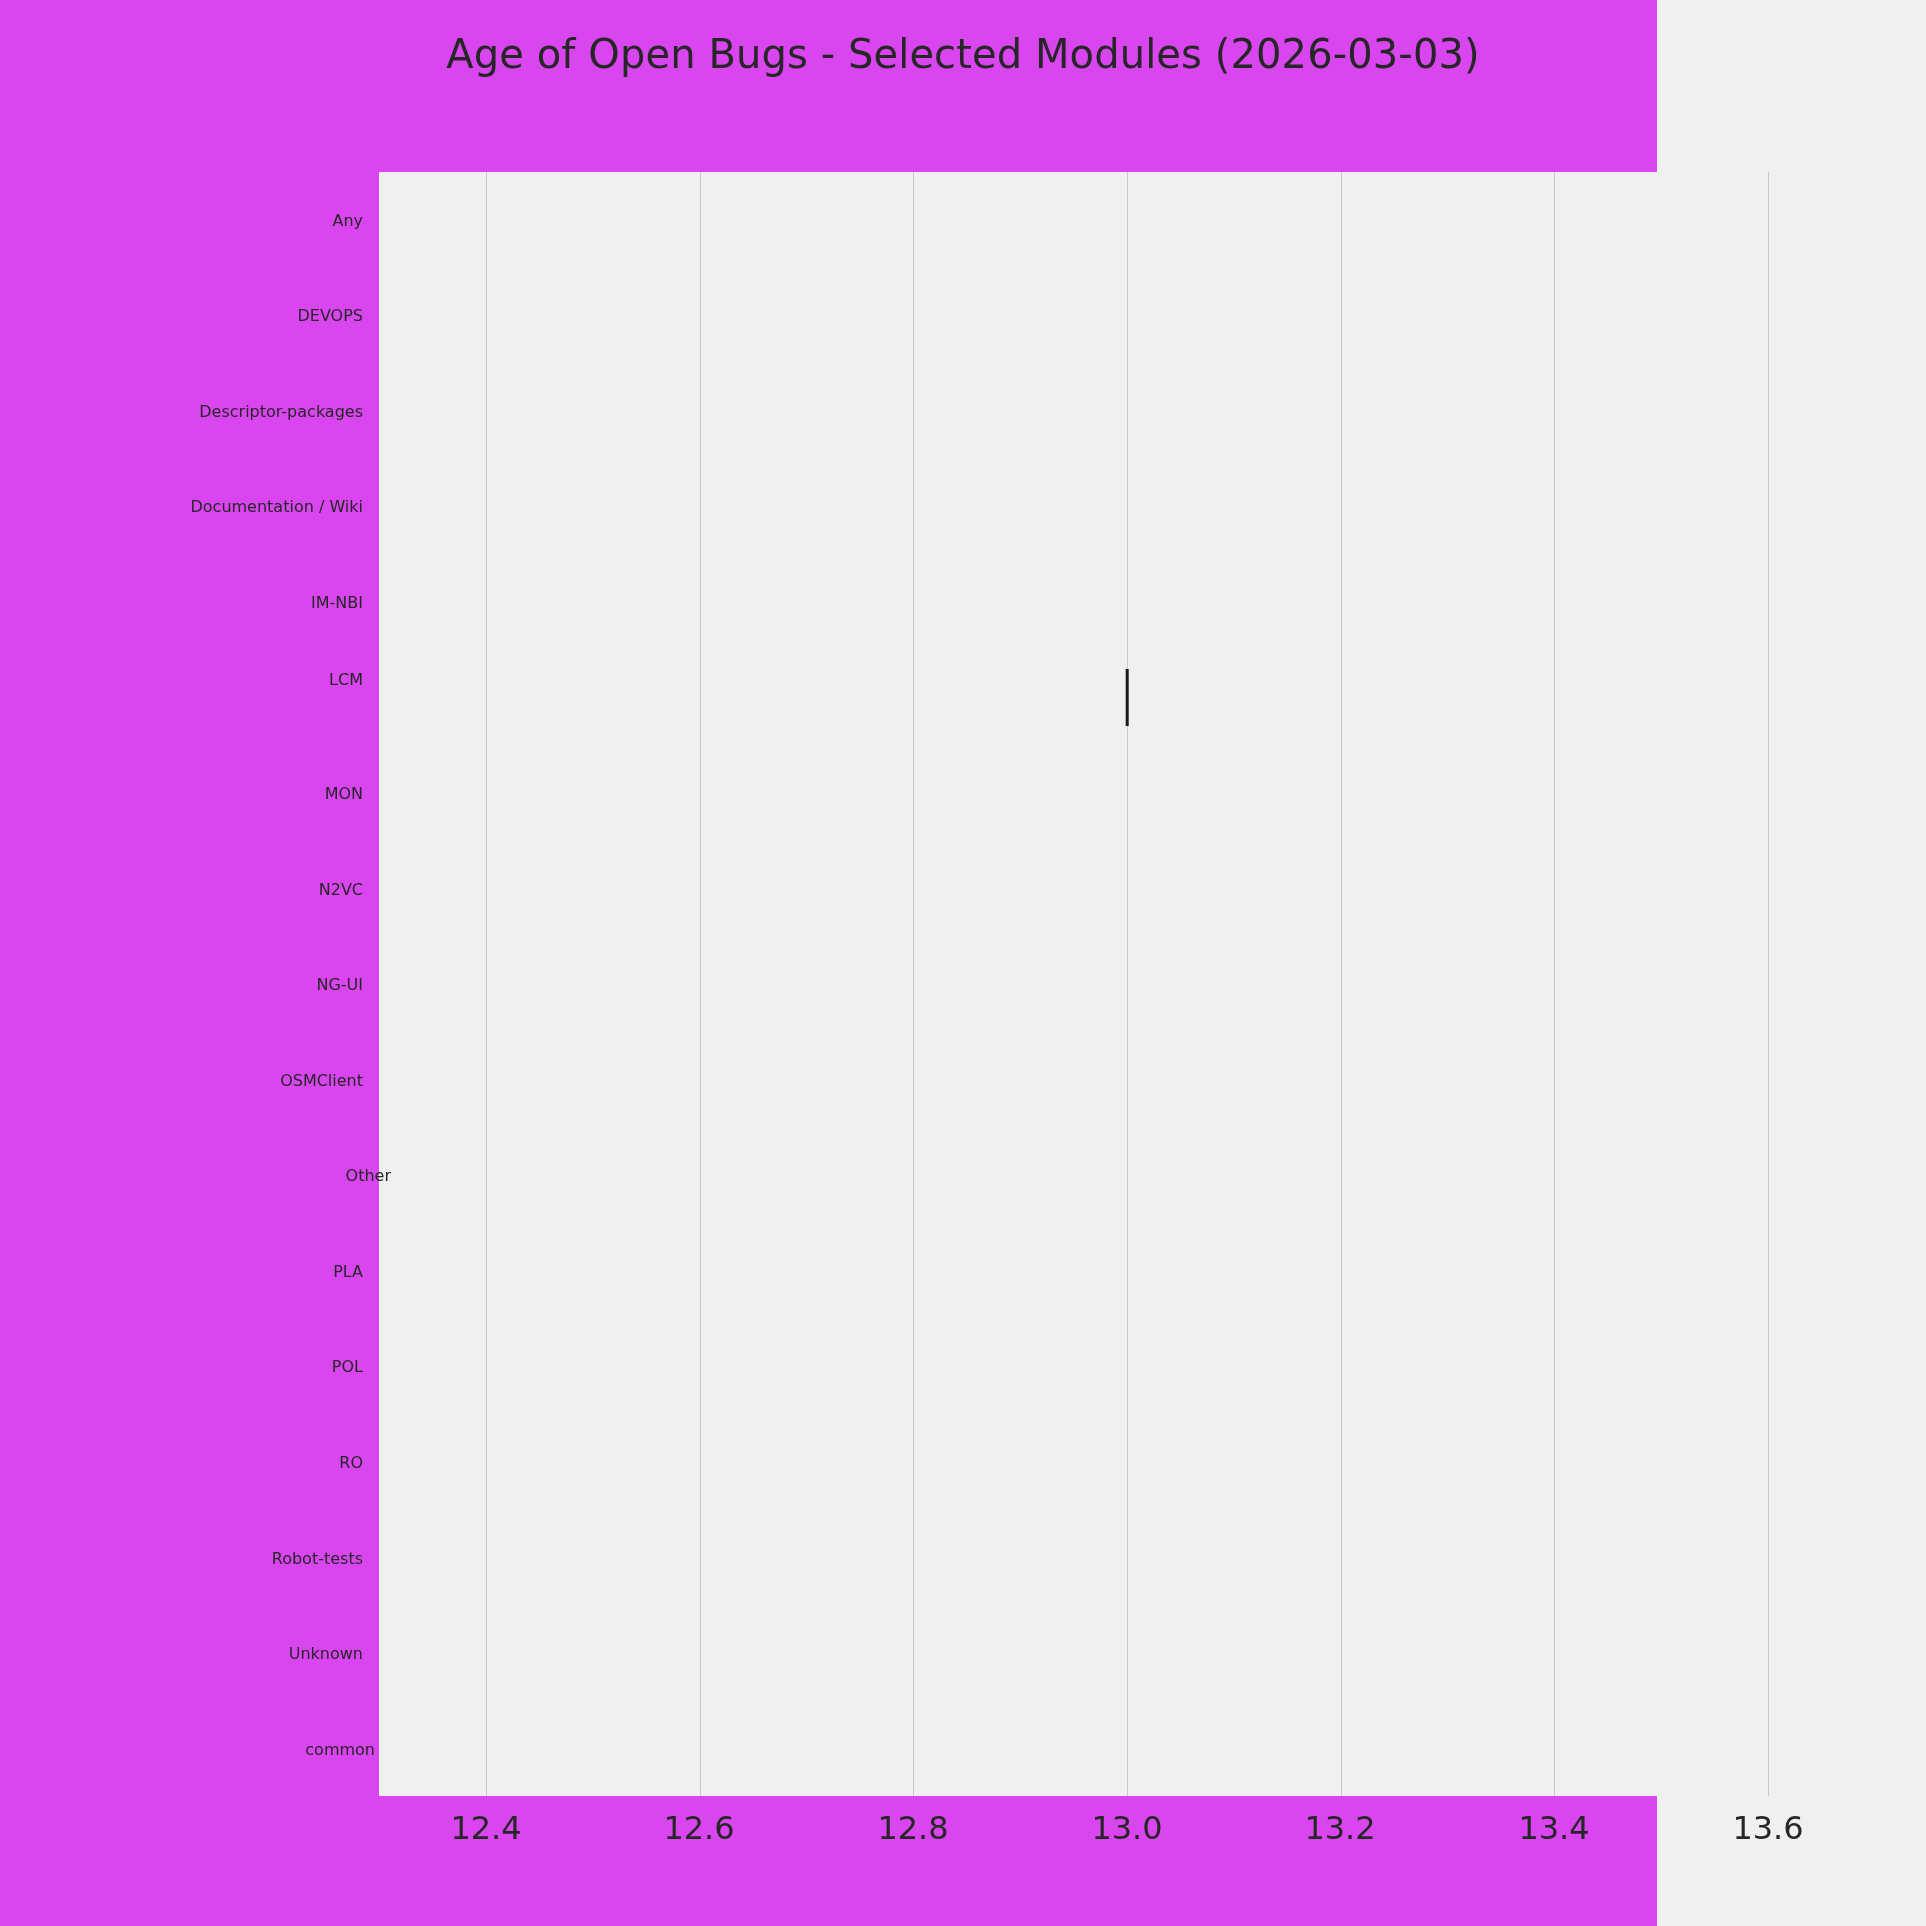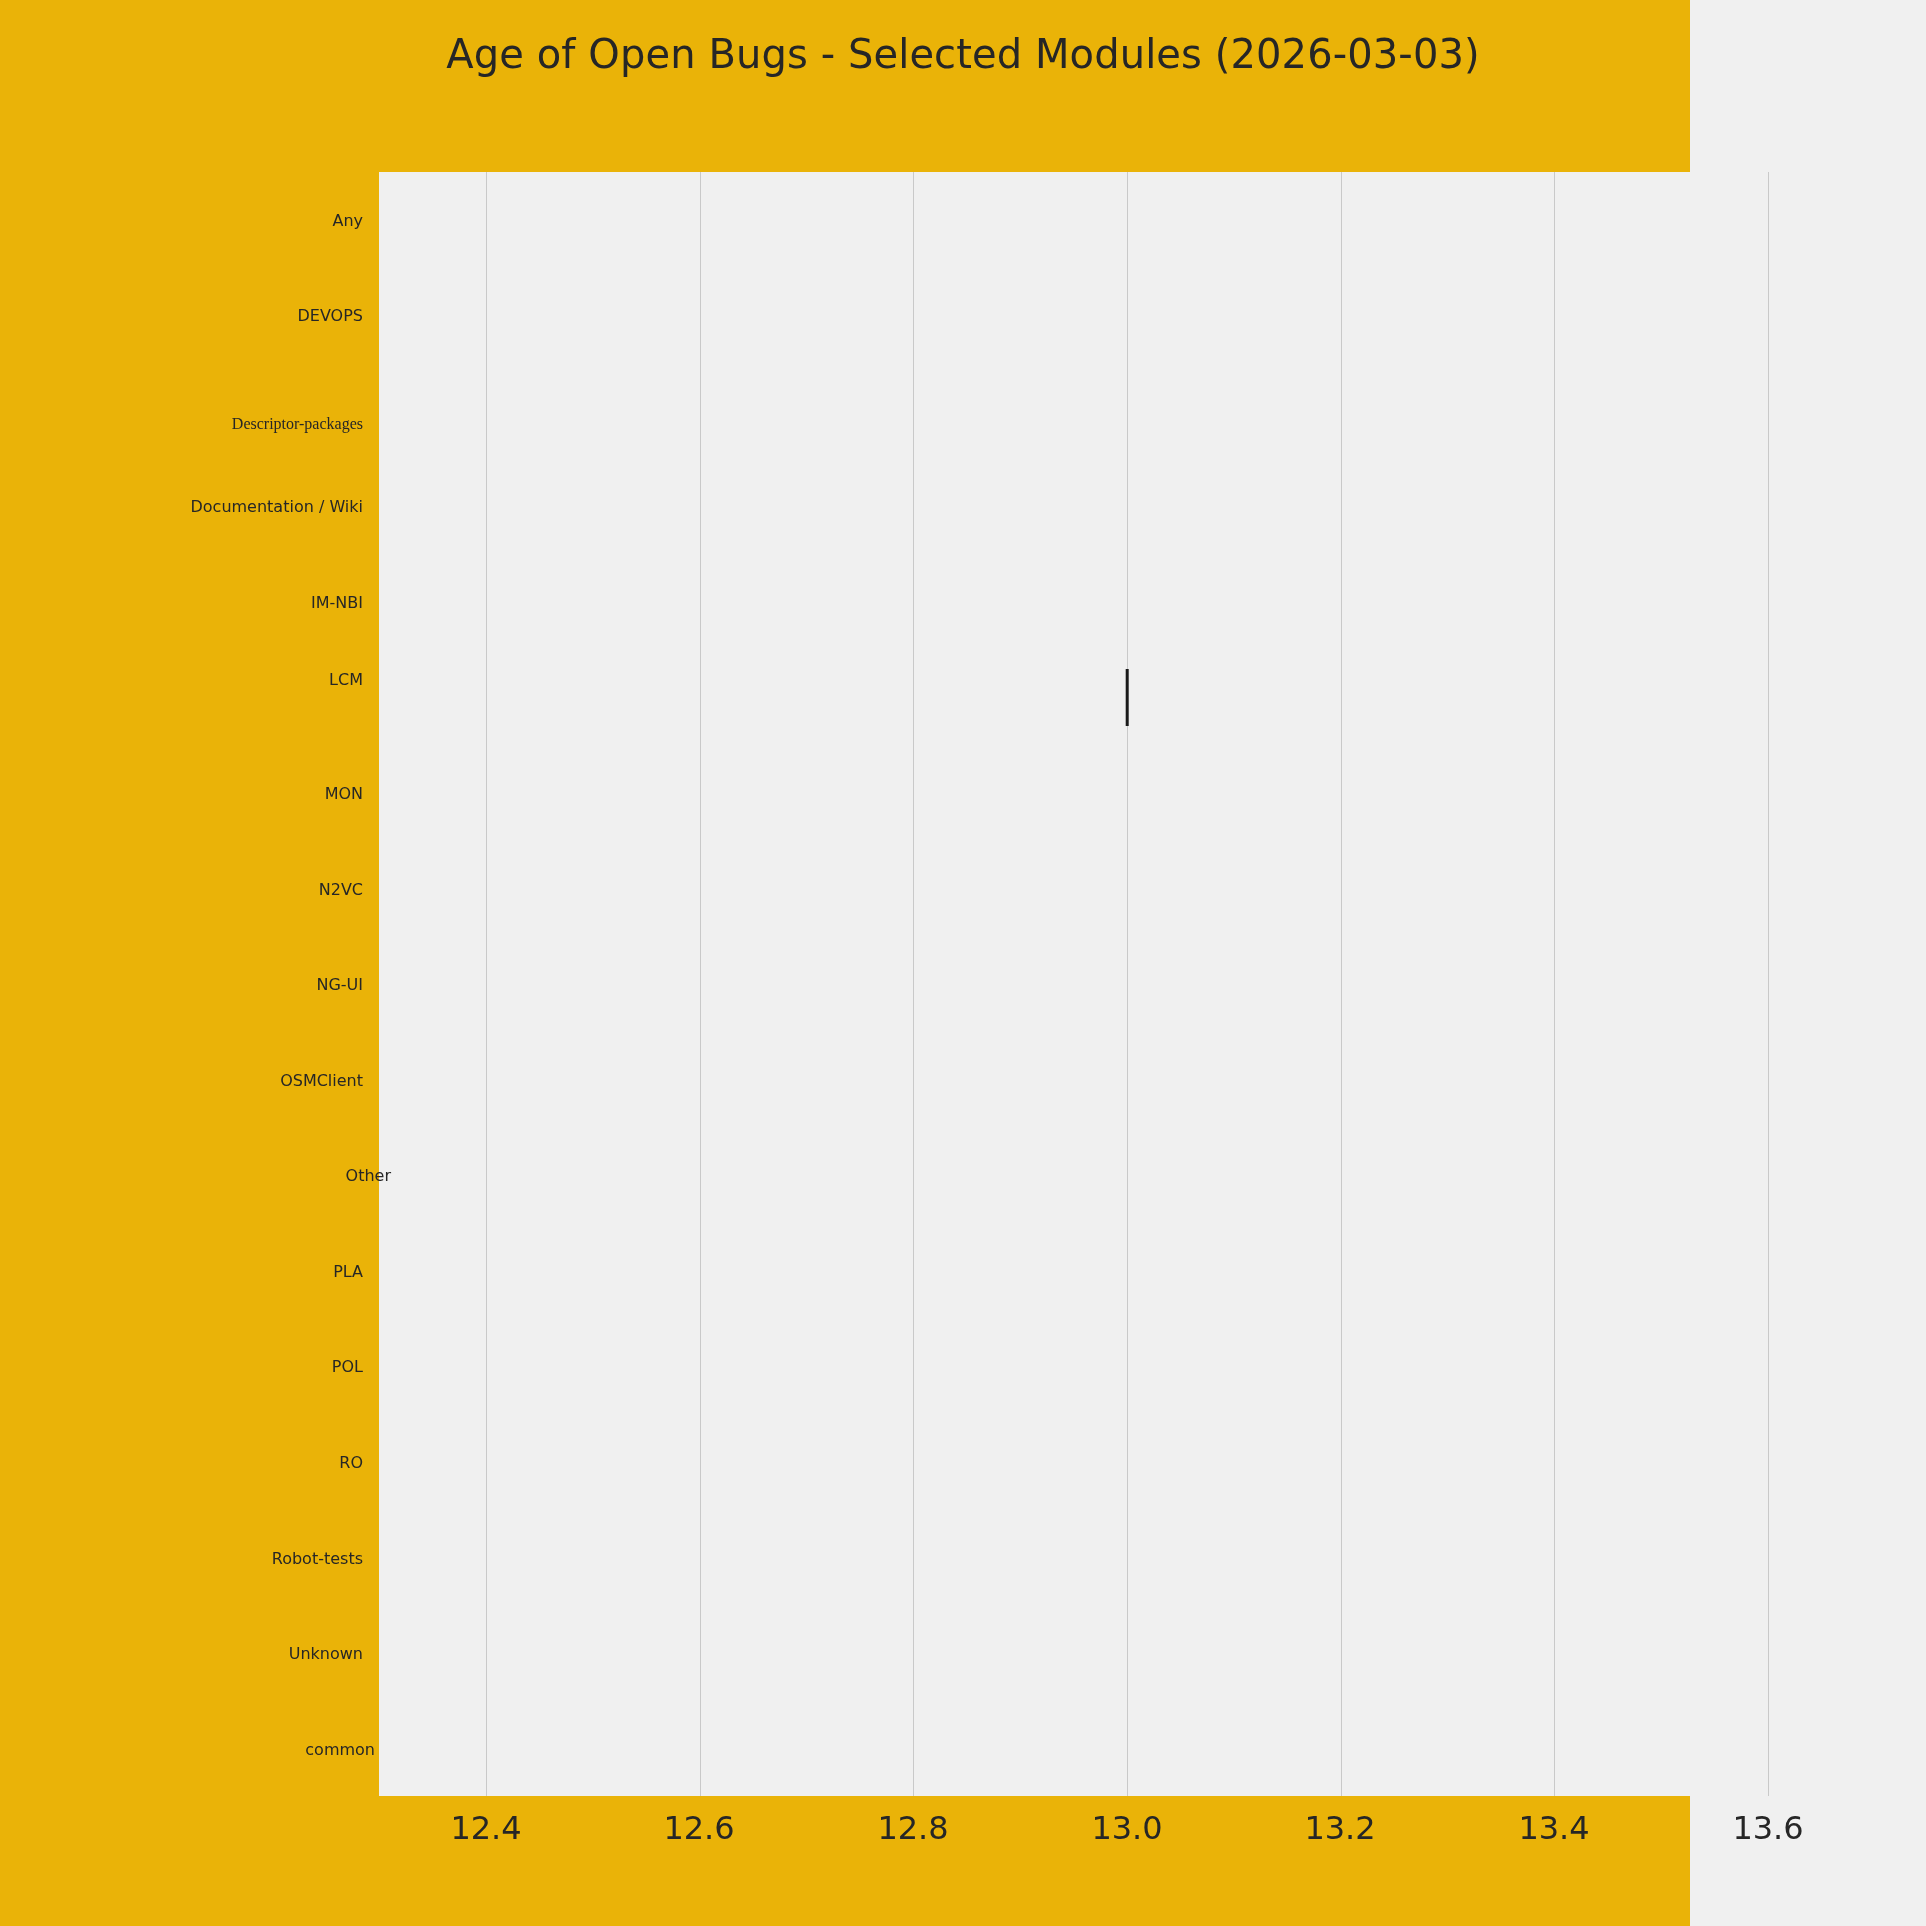--- a/index.html
+++ b/index.html
@@ -11,22 +11,21 @@
     width: 1926px;
     height: 1926px;
     font-family: "DejaVu Sans", sans-serif;
     color: #262626;
     overflow: hidden;
   }
   .figure {
     position: relative;
     width: 1657px;
     height: 1926px;
-    background: #eab308;
-    padding-left: 33px;
+    background: #d946ef;
   }
   .chart-title {
     position: absolute;
     top: 31px;
     left: 0;
     width: 1926px;
     text-align: center;
     font-size: 40px;
     color: #262626;
     letter-spacing: 0.1px;
@@ -101,21 +100,21 @@
 
 <div class="xtick-label" style="left: 486px; top: 1809px;">12.4</div>
     <div class="xtick-label" style="left: 699px; top: 1809px;">12.6</div>
     <div class="xtick-label" style="left: 913px; top: 1809px;">12.8</div>
     <div class="xtick-label" style="left: 1127px; top: 1809px;">13.0</div>
     <div class="xtick-label" style="left: 1340px; top: 1809px;">13.2</div>
     <div class="xtick-label" style="left: 1554px; top: 1809px;">13.4</div>
     <div class="xtick-label" style="left: 1768px; top: 1809px;">13.6</div>
     <div class="ytick-label" style="top: 220px; left: 0px; width: 363px; right: auto;">Any</div>
     <div class="ytick-label" style="top: 315px; left: 0px; width: 363px; right: auto;">DEVOPS</div>
-    <div class="ytick-label" style="top: 424px; left: 0px; width: 363px; right: auto; font-family: Liberation Serif, serif;">Descriptor-packages</div>
+    <div class="ytick-label" style="top: 411px; left: 0px; width: 363px; right: auto;">Descriptor-packages</div>
     <div class="ytick-label" style="top: 506px; left: 0px; width: 363px; right: auto;">Documentation / Wiki</div>
     <div class="ytick-label" style="top: 602px; left: 0px; width: 363px; right: auto;">IM-NBI</div>
     <div class="ytick-label" style="top: 679px; left: 0px; width: 363px; right: auto;">LCM</div>
     <div class="ytick-label" style="top: 793px; left: 0px; width: 363px; right: auto;">MON</div>
     <div class="ytick-label" style="top: 889px; left: 0px; width: 363px; right: auto;">N2VC</div>
     <div class="ytick-label" style="top: 984px; left: 0px; width: 363px; right: auto;">NG-UI</div>
     <div class="ytick-label" style="top: 1080px; left: 0px; width: 363px; right: auto;">OSMClient</div>
     <div class="ytick-label" style="top: 1175px; left: 0px; width: 363px; right: auto; margin-left: 28px;">Other</div>
     <div class="ytick-label" style="top: 1271px; left: 0px; width: 363px; right: auto;">PLA</div>
     <div class="ytick-label" style="top: 1366px; left: 0px; width: 363px; right: auto;">POL</div>

